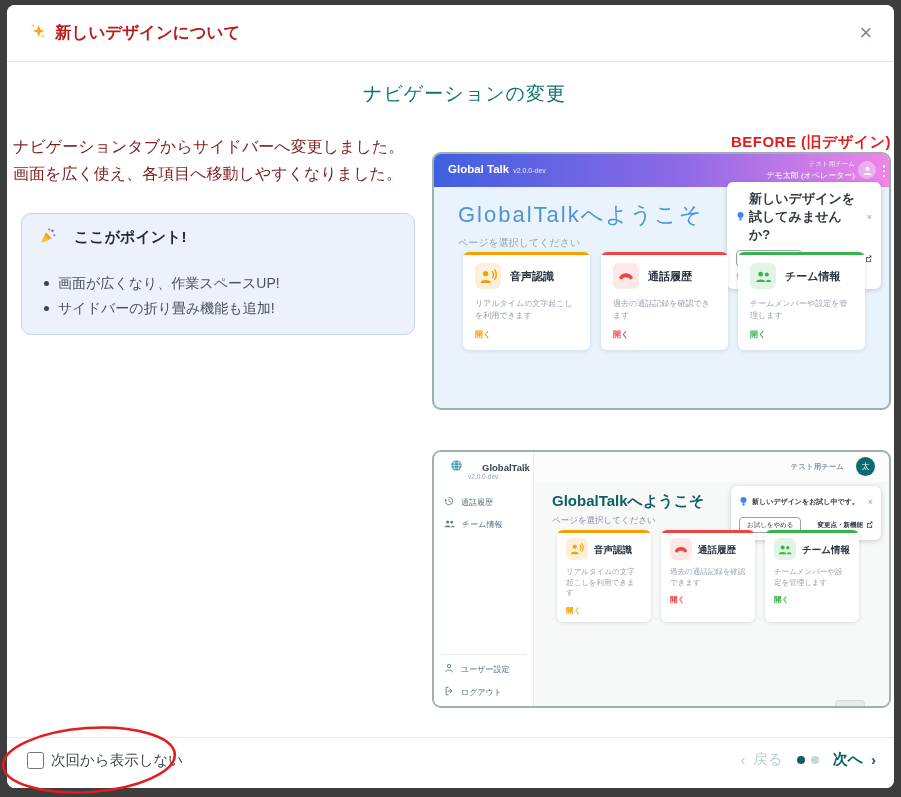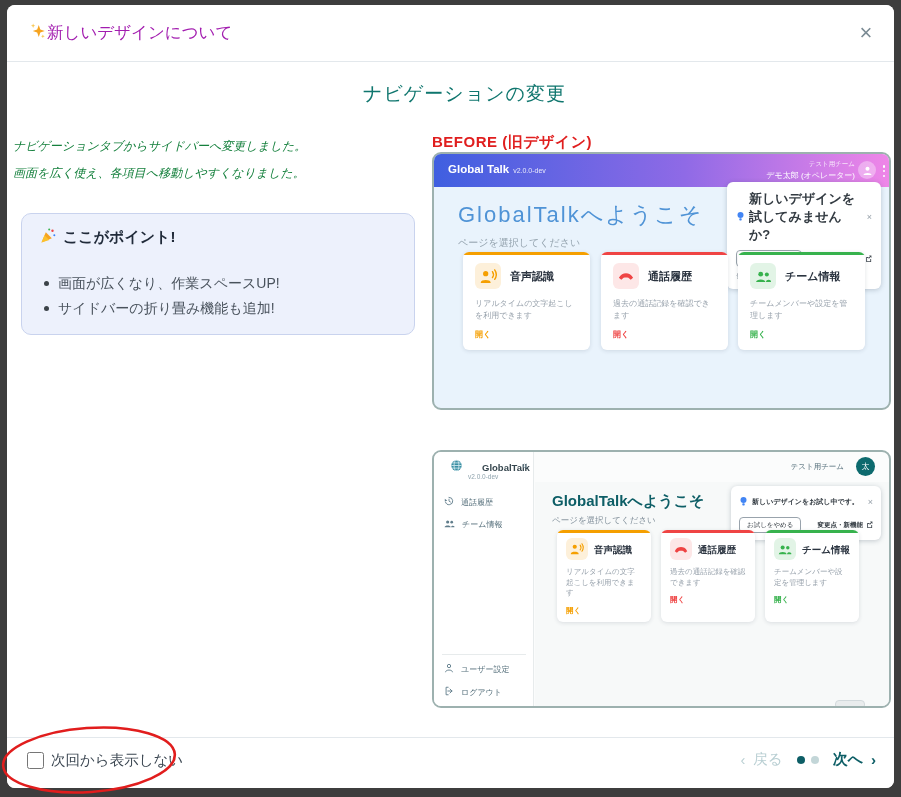--- a/index.html
+++ b/index.html
@@ -2,36 +2,36 @@
 <html lang="ja"><head>
 <meta charset="utf-8">
 <style>
   * { margin:0; padding:0; box-sizing:border-box; }
   body { font-family:"Liberation Sans","DejaVu Sans",sans-serif; }
   #canvas { position:relative; width:901px; height:797px; background:#3d3d3d; overflow:hidden; }
   .modal { position:absolute; left:7px; top:5px; width:887px; height:783px; background:#ffffff; border-radius:8px; overflow:hidden; }
 
   
   .m-header { position:absolute; left:0; top:0; right:0; height:57px; border-bottom:1px solid #e3e8ec; background:#fff; }
-  .m-title { position:absolute; left:22px; top:17px; font-size:16.5px; font-weight:normal; color:#a21caf; display:flex; align-items:center; }
+  .m-title { position:absolute; left:22px; top:17px; font-size:16.5px; font-weight:bold; color:#b91c1c; display:flex; align-items:center; gap:8px; }
   .m-close { position:absolute; right:14px; top:14px; width:28px; height:28px; border:none; background:none; color:#7b8b94; font-size:22px; line-height:28px; text-align:center; cursor:pointer; }
 
   
   .section-heading { position:absolute; left:0; right:0; top:76px; text-align:center; font-size:19px; font-weight:normal; color:#0f766e; letter-spacing:1px;margin-left:28px; }
 
   
-  .intro { position:absolute; left:6px; top:128px; width:420px; font-size:12px; color:#15803d; line-height:27px;font-style:italic; }
+  .intro { position:absolute; left:6px; top:128px; width:420px; font-size:16px; color:#7f1d1d; line-height:27px; }
   .points-box { position:absolute; left:14px; top:208px; width:394px; height:122px; background:#edf1fc; border:1px solid #c9d3ee; border-radius:10px; padding:14px 18px; }
-  .points-title { font-size:15px; font-weight:bold; color:#212b3a; display:flex; align-items:center; gap:7px; }
+  .points-title { font-size:15px; font-weight:bold; color:#212b3a; display:flex; align-items:center; gap:18px; }
   .points-list { list-style:none; margin-top:24px; }
   .points-list li { font-size:14px; color:#49525c; line-height:25px; padding-left:18px; position:relative; }
   .points-list li::before { content:""; position:absolute; left:4px; top:10px; width:5px; height:5px; border-radius:50%; background:#3c4349; }
 
   
-  .shot-label { position:absolute; width:459px; text-align:left; font-size:15px; font-weight:bold; letter-spacing:.5px; }
+  .shot-label { position:absolute; width:459px; text-align:right; font-size:15px; font-weight:bold; letter-spacing:.5px; }
   .label-before { left:425px; top:128px; color:#e01e1e; }
   .label-after  { left:425px; top:424px; color:#00a35f; }
   .shot { position:absolute; left:425px; width:459px; height:258px; border:2px solid #9db1af; border-radius:9px; overflow:hidden; }
   .shot-before { top:147px; background:#e9f3fc; }
   .shot-after  { top:445px; background:#fbfcfc; }
 
   
   .b-header { position:absolute; left:0; top:0; right:0; height:33px; background:linear-gradient(90deg,#3f5fe0 0%,#8f6ae6 55%,#ef86e8 100%); }
   .b-brand { position:absolute; left:14px; top:9px; color:#fff; font-weight:bold; font-size:11.5px; }
   .b-version { font-weight:normal; font-size:7px; opacity:.85; margin-left:4px; }

